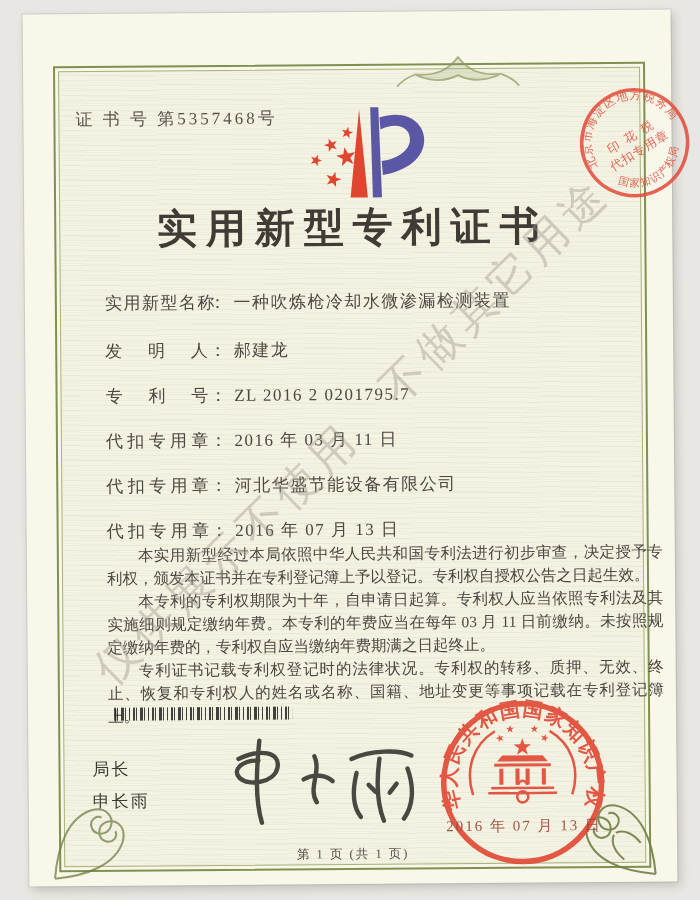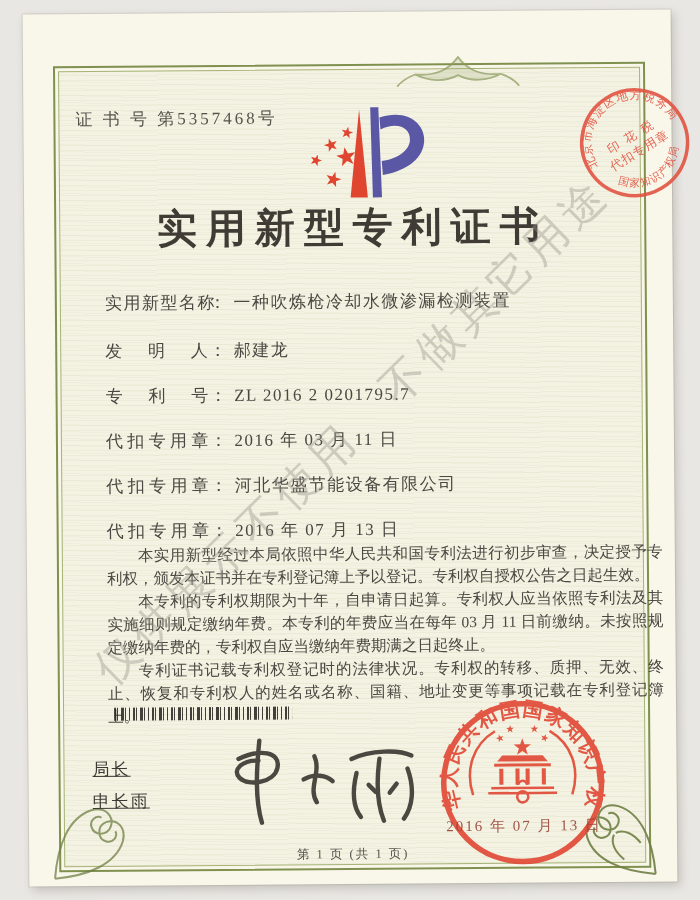--- a/index.html
+++ b/index.html
@@ -50,21 +50,21 @@
   .barcode{
     position:absolute;left:86px;top:694px;width:178px;height:13px;
     background:repeating-linear-gradient(90deg,
       #23211e 0 2px, transparent 2px 3px,
       #23211e 3px 4px, transparent 4px 7px,
       #23211e 7px 10px, transparent 10px 11px,
       #23211e 11px 12px, transparent 12px 15px,
       #23211e 15px 16px, transparent 16px 19px);
     opacity:.85;
   }
-  .director{position:absolute;left:64px;top:740px;font-size:17px;color:#3d3a36;letter-spacing:2px;line-height:32px;text-decoration:underline;}
+  .director{position:absolute;left:64px;top:740px;font-size:17px;color:#3d3a36;letter-spacing:2px;line-height:32px;}
   .signature{position:absolute;left:182px;top:716px;width:215px;height:105px;}
   .seal{position:absolute;left:408px;top:686px;width:172px;height:172px;opacity:.92;}
   .seal-date{
     position:absolute;left:406px;top:806px;width:178px;text-align:center;
     font-size:15px;color:#9a4537;letter-spacing:2px;opacity:.9;white-space:nowrap;
   }
   .stamp{position:absolute;left:550px;top:72px;width:122px;height:122px;transform:rotate(-31deg);opacity:.88;}
   .footer{
     position:absolute;left:32px;top:834px;width:584px;text-align:center;
     font-size:12.5px;color:#55514b;letter-spacing:2px;

